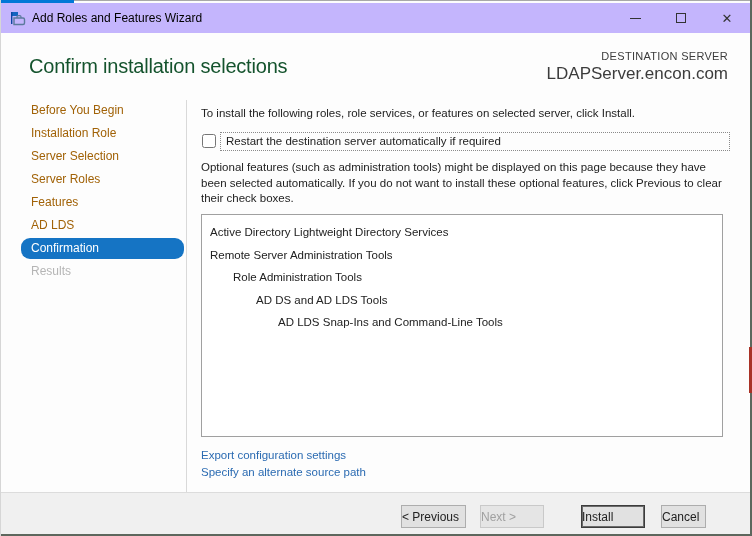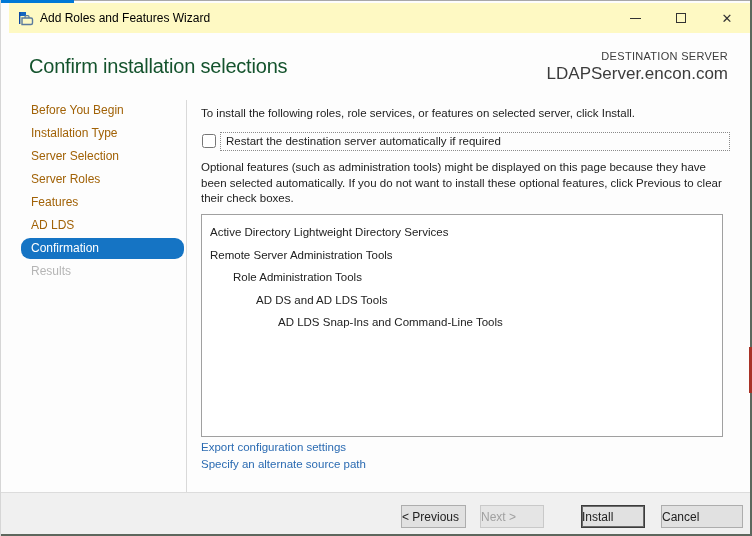--- a/index.html
+++ b/index.html
@@ -12,21 +12,21 @@
   }
 
   
   .edge-top-line { position:absolute; top:0; left:73px; right:0; height:1px; background:#a8a8a8; }
   .edge-top-accent { position:absolute; top:0; left:0; width:73px; height:3px; background:#0078d7; }
   .edge-right { position:absolute; top:0; right:0; width:2px; height:536px; background:#5d675d; }
   .edge-bottom { position:absolute; left:0; bottom:0; width:100%; height:2px; background:#5d675d; }
   .edge-red-marker { position:absolute; right:0; top:347px; width:3px; height:46px; background:#a93226; }
 
   
-  .titlebar { position:absolute; top:3px; left:8px; right:2px; height:30px; background:#fef9c3; }
+  .titlebar { position:absolute; top:3px; left:0; right:2px; height:30px; background:#c4b5fd; }
   .titlebar-icon { position:absolute; left:9px; top:7px; width:16px; height:16px; }
   .titlebar-text { position:absolute; left:31px; top:8px; font-size:12px; color:#000; }
   .caption-btn { position:absolute; top:0; width:46px; height:30px; display:flex; align-items:center; justify-content:center; }
   .btn-min { right:92px; }
   .btn-max { right:46px; }
   .btn-close { right:0; }
   .glyph-min { width:11px; height:1px; background:#333; display:block; }
   .glyph-max { width:10px; height:10px; border:1px solid #333; display:block; }
   .glyph-close { font-size:13px; color:#333; line-height:1; font-family:"DejaVu Sans", sans-serif; }
 
@@ -59,33 +59,33 @@
   .listbox {
     position:absolute; left:0; top:114px; width:522px; height:223px;
     background:#ffffff; border:1px solid #a0a0a0; font-size:11.5px; color:#222; padding-top:7px;
   }
   .tree-item { height:22.5px; line-height:20px; }
   .ind-0 { padding-left:8px; }
   .ind-1 { padding-left:31px; }
   .ind-2 { padding-left:54px; }
   .ind-3 { padding-left:76px; }
 
-  .links { position:absolute; left:0; top:339px; }
+  .links { position:absolute; left:0; top:347px; }
   .link { display:block; font-size:11.5px; color:#2b6bb2; text-decoration:none; line-height:17px; cursor:pointer; }
 
   
   .footer { position:absolute; left:0; right:2px; bottom:2px; height:42px; background:#f0f0f0; border-top:1px solid #dcdcdc; }
   .btn {
     position:absolute; top:12px; height:23px; font-size:12px; color:#222; text-align:left;
     background:#e1e1e1; border:1px solid #adadad; font-family:"Liberation Sans", sans-serif;
   }
   .btn-previous { left:400px; width:65px; }
   .btn-next { left:479px; width:64px; color:#a0a0a0; border-color:#c9c9c9; background:#e5e5e5; }
   .btn-install { left:580px; width:64px; border:1px solid #3c3c3c; box-shadow:inset 0 0 0 1px #6b6b6b; }
-  .btn-cancel { left:660px; width:82px; }
+  .btn-cancel { left:660px; width:45px; }
 </style>
 </head>
 <body>
 
 <div class="window">
 
   <div class="edge-top-accent"></div>
   <div class="edge-top-line"></div>
   <div class="edge-right"></div>
   <div class="edge-bottom"></div>
@@ -113,21 +113,21 @@
   </div>
 
   <div class="page-title">Confirm installation selections</div>
   <div class="dest-block">
     <div class="dest-label">DESTINATION SERVER</div>
     <div class="dest-server">LDAPServer.encon.com</div>
   </div>
 
   <div class="sidebar">
     <div class="nav-item">Before You Begin</div>
-    <div class="nav-item">Installation Type</div>
+    <div class="nav-item">Installation Role</div>
     <div class="nav-item">Server Selection</div>
     <div class="nav-item">Server Roles</div>
     <div class="nav-item">Features</div>
     <div class="nav-item">AD LDS</div>
     <div class="nav-item selected">Confirmation</div>
     <div class="nav-item disabled">Results</div>
   </div>
   <div class="divider-v"></div>
 
   <div class="content">

